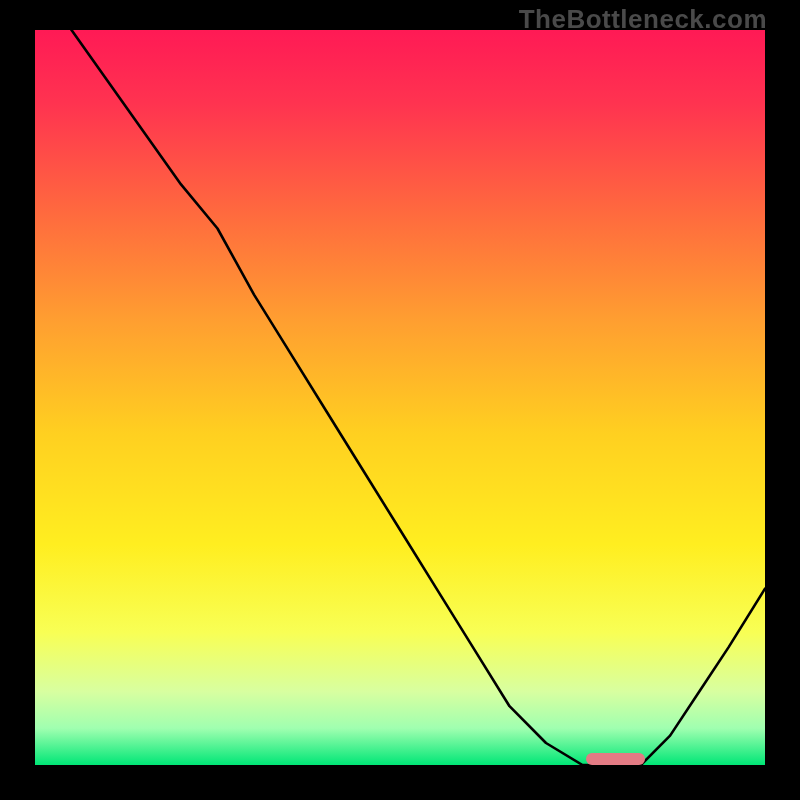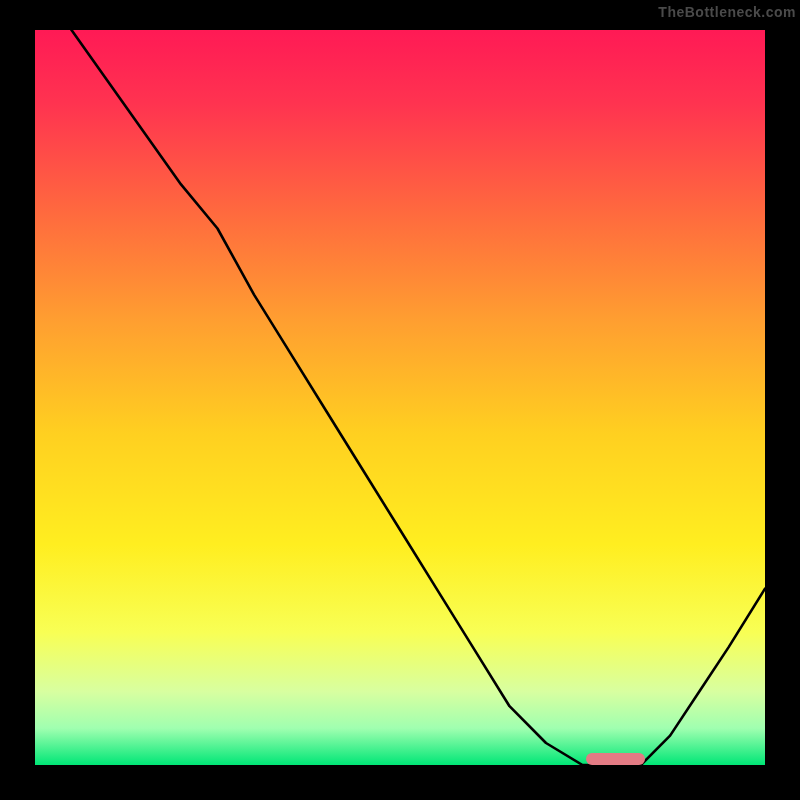--- a/index.html
+++ b/index.html
@@ -13,23 +13,23 @@
   }
   .chart-container {
     position: relative;
     width: 800px;
     height: 800px;
     background: #000;
   }
   .watermark {
     position: absolute;
     top: 4px;
-    right: 4px;
+    right: 33px;
     color: #4a4a4a;
-    font-size: 14px;
+    font-size: 26px;
     font-weight: 600;
     letter-spacing: 0.5px;
     z-index: 5;
   }
   .plot-area {
     position: absolute;
     left: 35px;
     top: 30px;
     width: 730px;
     height: 735px;

